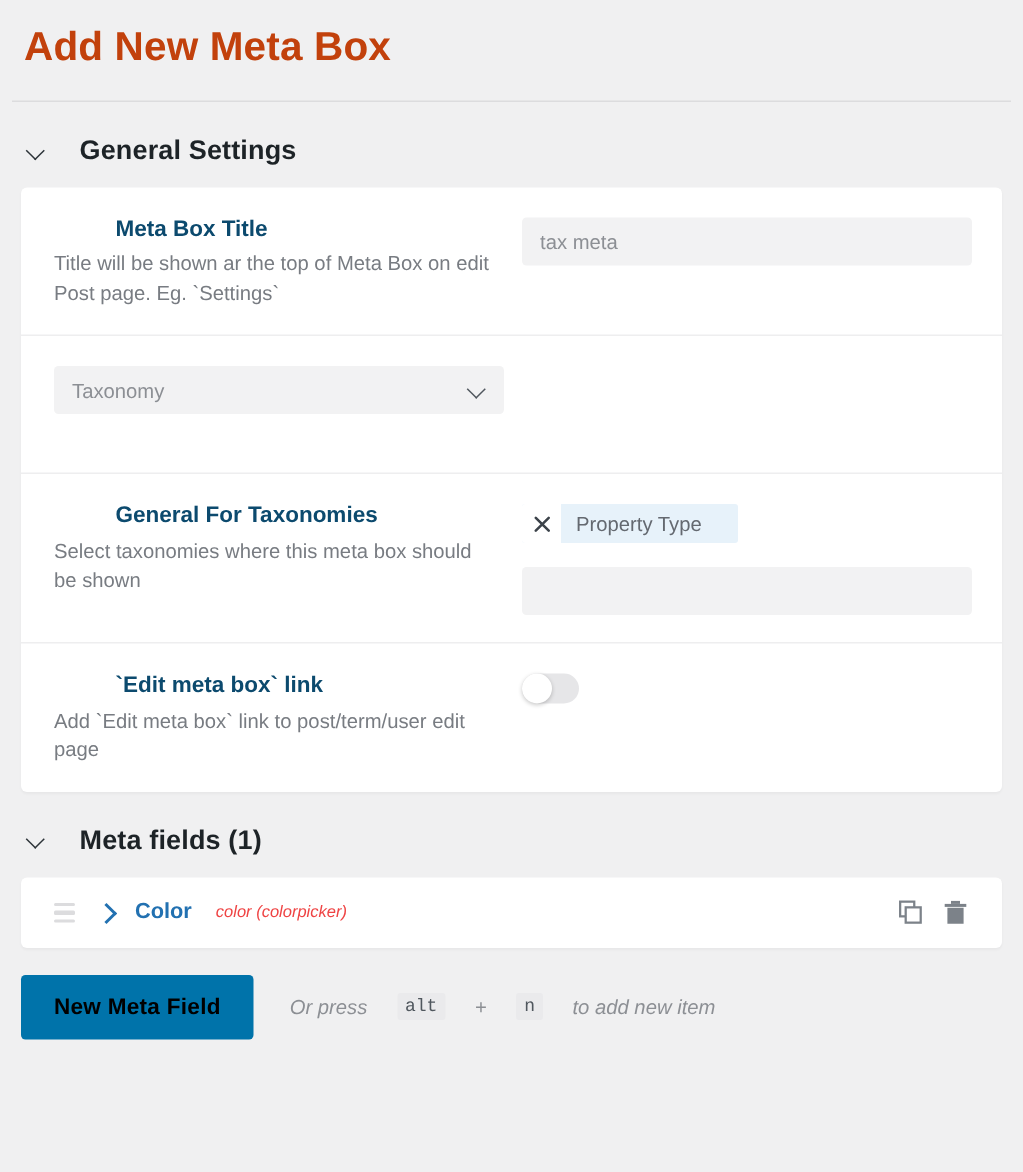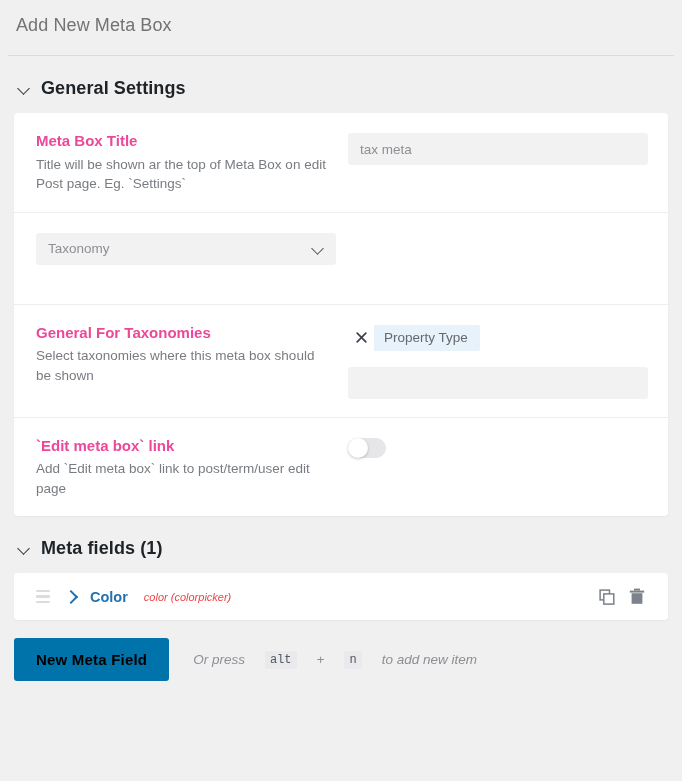--- a/index.html
+++ b/index.html
@@ -13,38 +13,38 @@
     background: #f0f0f1;
     font-family: "Liberation Sans", sans-serif;
     color: #1d2327;
     overflow: hidden;
   }
 
   .page { width: 682px; height: 781px; position: relative; }
 
   
   .page-title {
-    font-size: 18px;
-    font-weight: 400;
-    color: #737373;
+    font-size: 27px;
+    font-weight: 700;
+    color: #c2410c;
     padding: 14px 0 0 16px;
     line-height: 1.3;
     letter-spacing: .1px;
   }
   .title-rule {
     height: 1px;
     background: #dcdcde;
     margin: 18px 8px 0 8px;
   }
 
   
   .section-header {
     display: flex;
     align-items: center;
-    gap: 9px;
+    gap: 21px;
     padding: 22px 0 0 18px;
     cursor: pointer;
   }
   .section-header .chev {
     width: 14px; height: 14px;
     display: inline-block;
     position: relative;
     flex: none;
   }
   .section-header .chev::before {
@@ -82,23 +82,24 @@
   .field-row:last-child { border-bottom: none; }
 
   .field-left {
     width: 312px;
     flex: none;
     padding-right: 18px;
   }
   .field-label {
     font-size: 15px;
     font-weight: 700;
-    color: #ec4899;
+    color: #0c4a6e;
     line-height: 1.35;
     margin-bottom: 3px;
+    margin-left: 41px;
   }
   .field-desc {
     font-size: 13.5px;
     color: #787c82;
     line-height: 1.45;
   }
   .field-right {
     flex: 1;
     padding-top: 2px;
   }
@@ -161,21 +162,21 @@
   .chip-x {
     width: 26px; height: 26px;
     background: #fff;
     display: flex;
     align-items: center;
     justify-content: center;
     cursor: pointer;
     flex: none;
   }
   .chip-x svg { display: block; }
-  .chip-label { padding: 0 12px 0 10px; white-space: nowrap; }
+  .chip-label { padding: 0 24px 0 10px; white-space: nowrap; }
 
   .chip-input {
     width: 300px;
     height: 32px;
     background: #f2f2f3;
     border: none;
     border-radius: 3px;
     padding: 0 12px;
     font-size: 13.5px;
     color: #50575e;

